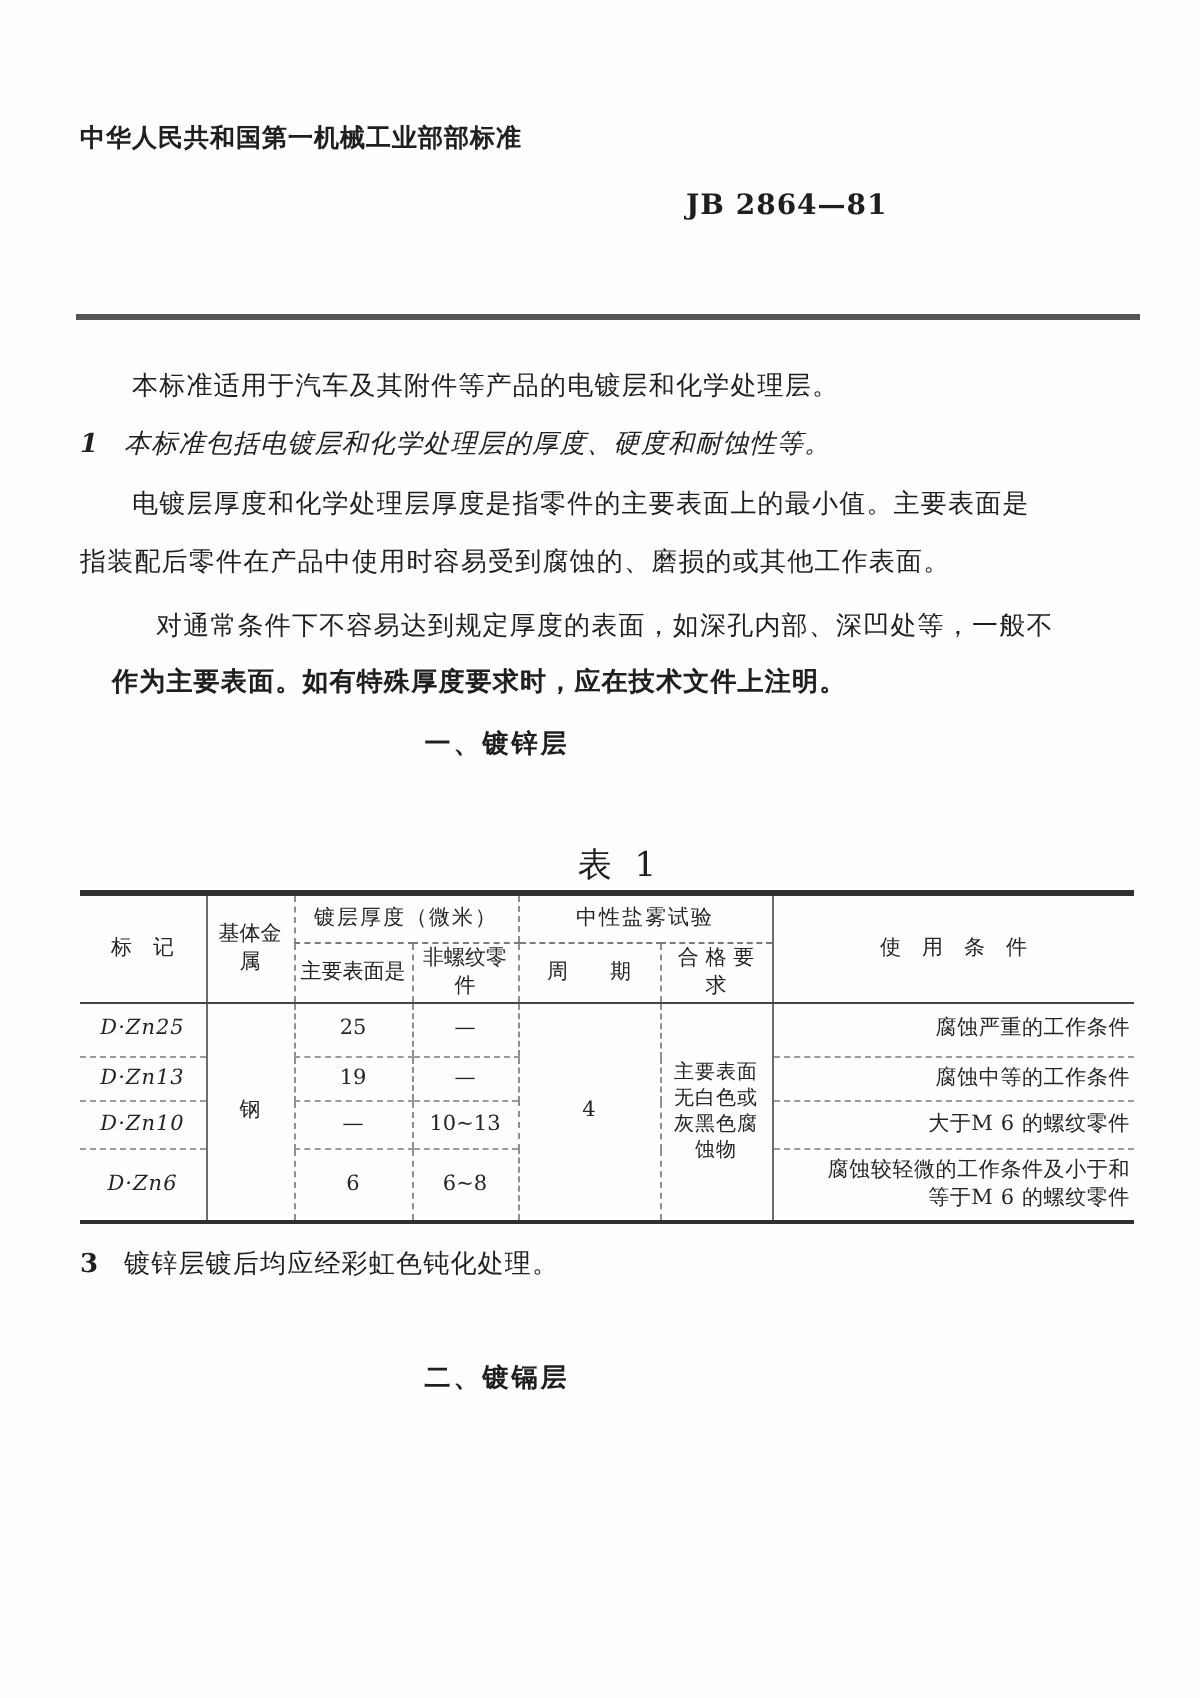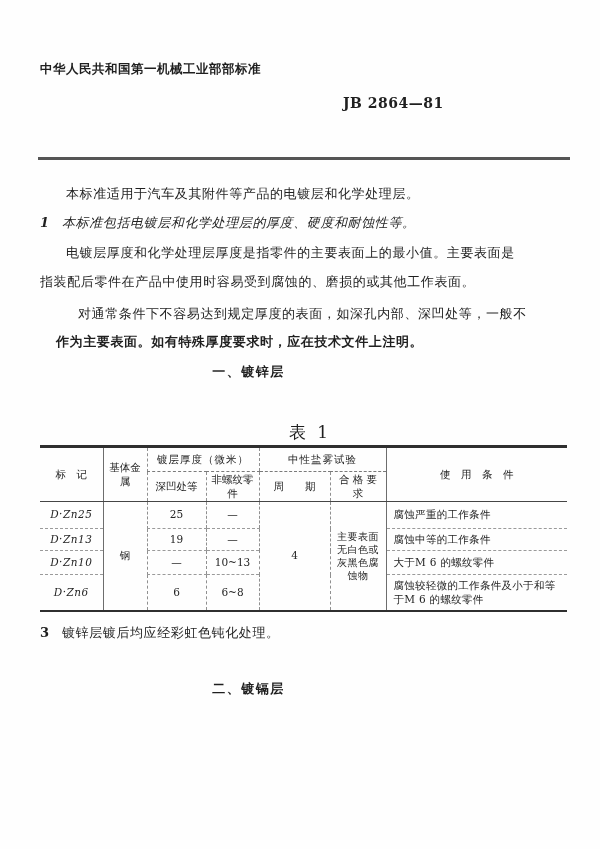--- a/index.html
+++ b/index.html
@@ -36,21 +36,21 @@
     border-collapse:collapse;table-layout:fixed;
     font-size:10.5px;line-height:1.3;color:#242424;
     border-top:3px solid #2f2f2f;border-bottom:2px solid #2f2f2f;
   }
   .t1 th,.t1 td{padding:1px 2px;font-weight:normal;text-align:center;vertical-align:middle;overflow:hidden;}
   .t1 .vl{border-left:1px solid #6d6d6d;}
   .t1 .vd{border-left:1px dashed #8f8f8f;}
   .t1 .group{border-bottom:1px dashed #7a7a7a;letter-spacing:1px;}
   .t1 .hsep{border-bottom:1.5px solid #454545;}
   .t1 tbody tr:not(:last-child) td.rsep{border-bottom:1px dashed #9a9a9a;}
-  .t1 td.usage{text-align:left;padding-left:7px;letter-spacing:0.3px;}
+  .t1 td.usage{text-align:right;padding-left:20px;letter-spacing:0.3px;}
   .t1 .mark-cell{letter-spacing:0.5px;font-style:italic;}
   .t1 .wrapcell{font-size:10px;letter-spacing:0.5px;}
   .t1 thead tr.r1{height:25px;}
   .t1 thead tr.r2{height:22px;}
   .t1 tbody tr.br1{height:27px;}
   .t1 tbody tr.br2{height:22px;}
   .t1 tbody tr.br3{height:24px;}
   .t1 tbody tr.br4{height:36px;}
 </style>
 </head>
@@ -94,21 +94,21 @@
     </colgroup>
     <thead>
       <tr class="r1">
         <th rowspan="2" class="hsep">标　记</th>
         <th rowspan="2" class="vl hsep">基体金属</th>
         <th colspan="2" class="vd group">镀层厚度（微米）</th>
         <th colspan="2" class="vd group">中性盐雾试验</th>
         <th rowspan="2" class="vl hsep">使　用　条　件</th>
       </tr>
       <tr class="r2">
-        <th class="vd hsep">深凹处等</th>
+        <th class="vd hsep">主要表面是</th>
         <th class="vd hsep">非螺纹零件</th>
         <th class="vd hsep">周　　期</th>
         <th class="vd hsep">合 格 要 求</th>
       </tr>
     </thead>
     <tbody>
       <tr class="br1">
         <td class="rsep mark-cell">D·Zn25</td>
         <td rowspan="4" class="vl">钢</td>
         <td class="vd rsep">25</td>

